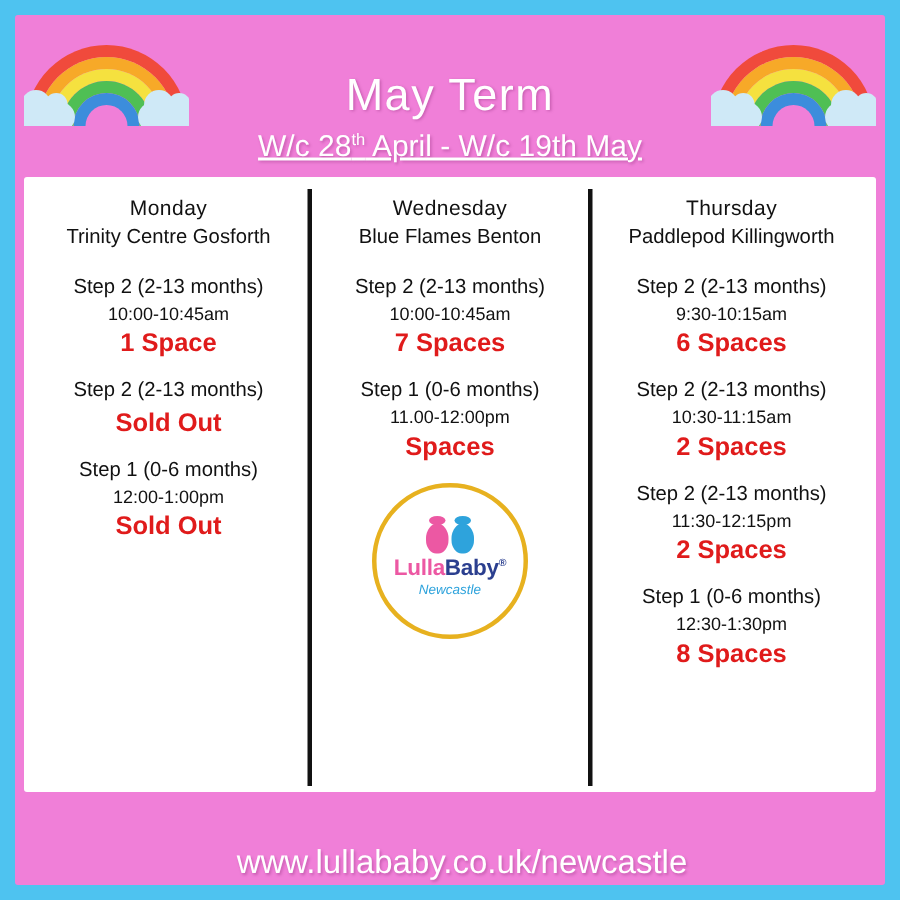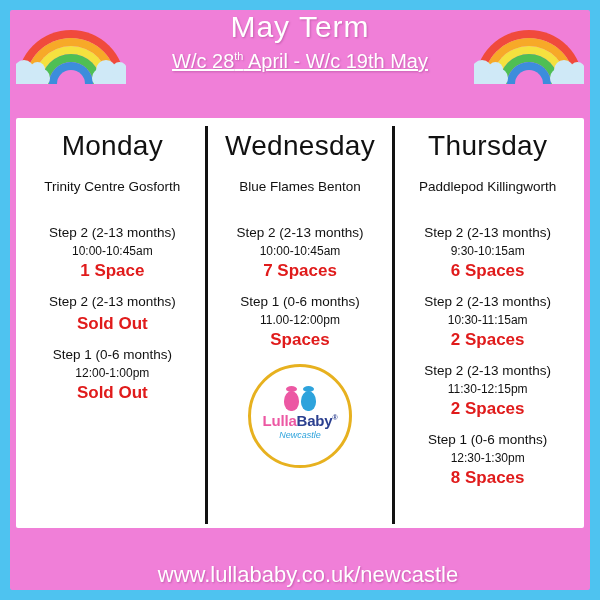--- a/index.html
+++ b/index.html
@@ -24,21 +24,21 @@
     background: #f07fd8;
     border-radius: 2px;
   }
   
   .header {
     position: absolute;
     left: 10px; top: 10px; right: 10px;
     height: 100px;
     display: flex;
     align-items: center;
-    justify-content: flex-start;
+    justify-content: flex-end;
     flex-direction: column;
   }
   .title {
     color: #ffffff;
     font-size: 30px;
     letter-spacing: 1px;
     text-shadow: 1px 1px 2px rgba(120,30,100,.35);
     font-weight: normal;
   }
   .subtitle {
@@ -98,29 +98,29 @@
     padding: 8px 4px 4px 4px;
   }
   .col {
     flex: 1 1 0;
     padding: 4px 6px 0 6px;
     text-align: center;
     position: relative;
   }
   .col + .col { border-left: 3px solid #111; }
   .day {
-    font-size: 28px;
-    color: #111;
-    margin-bottom: 17px;
+    font-size: 14px;
+    color: #111;
+    margin-bottom: 4px;
     letter-spacing: .3px;
   }
   .venue {
     font-size: 13.5px;
     color: #111;
-    margin-bottom: 31px;
+    margin-bottom: 18px;
   }
   .slot { margin-bottom: 13px; }
   .slot .step {
     font-size: 13.5px;
     color: #111;
     line-height: 1.25;
   }
   .slot .time {
     font-size: 12px;
     color: #111;

